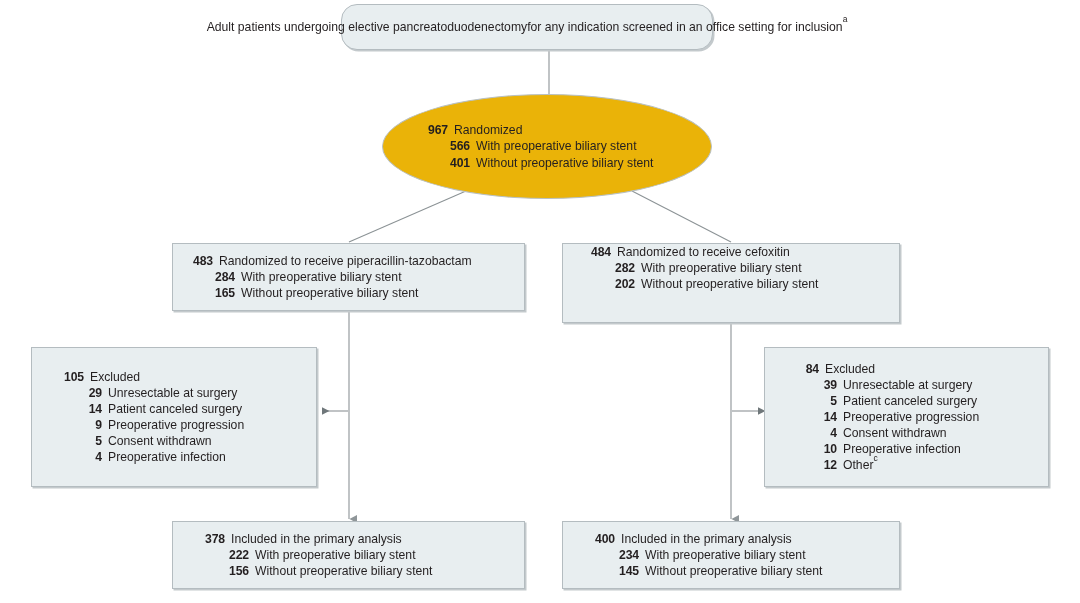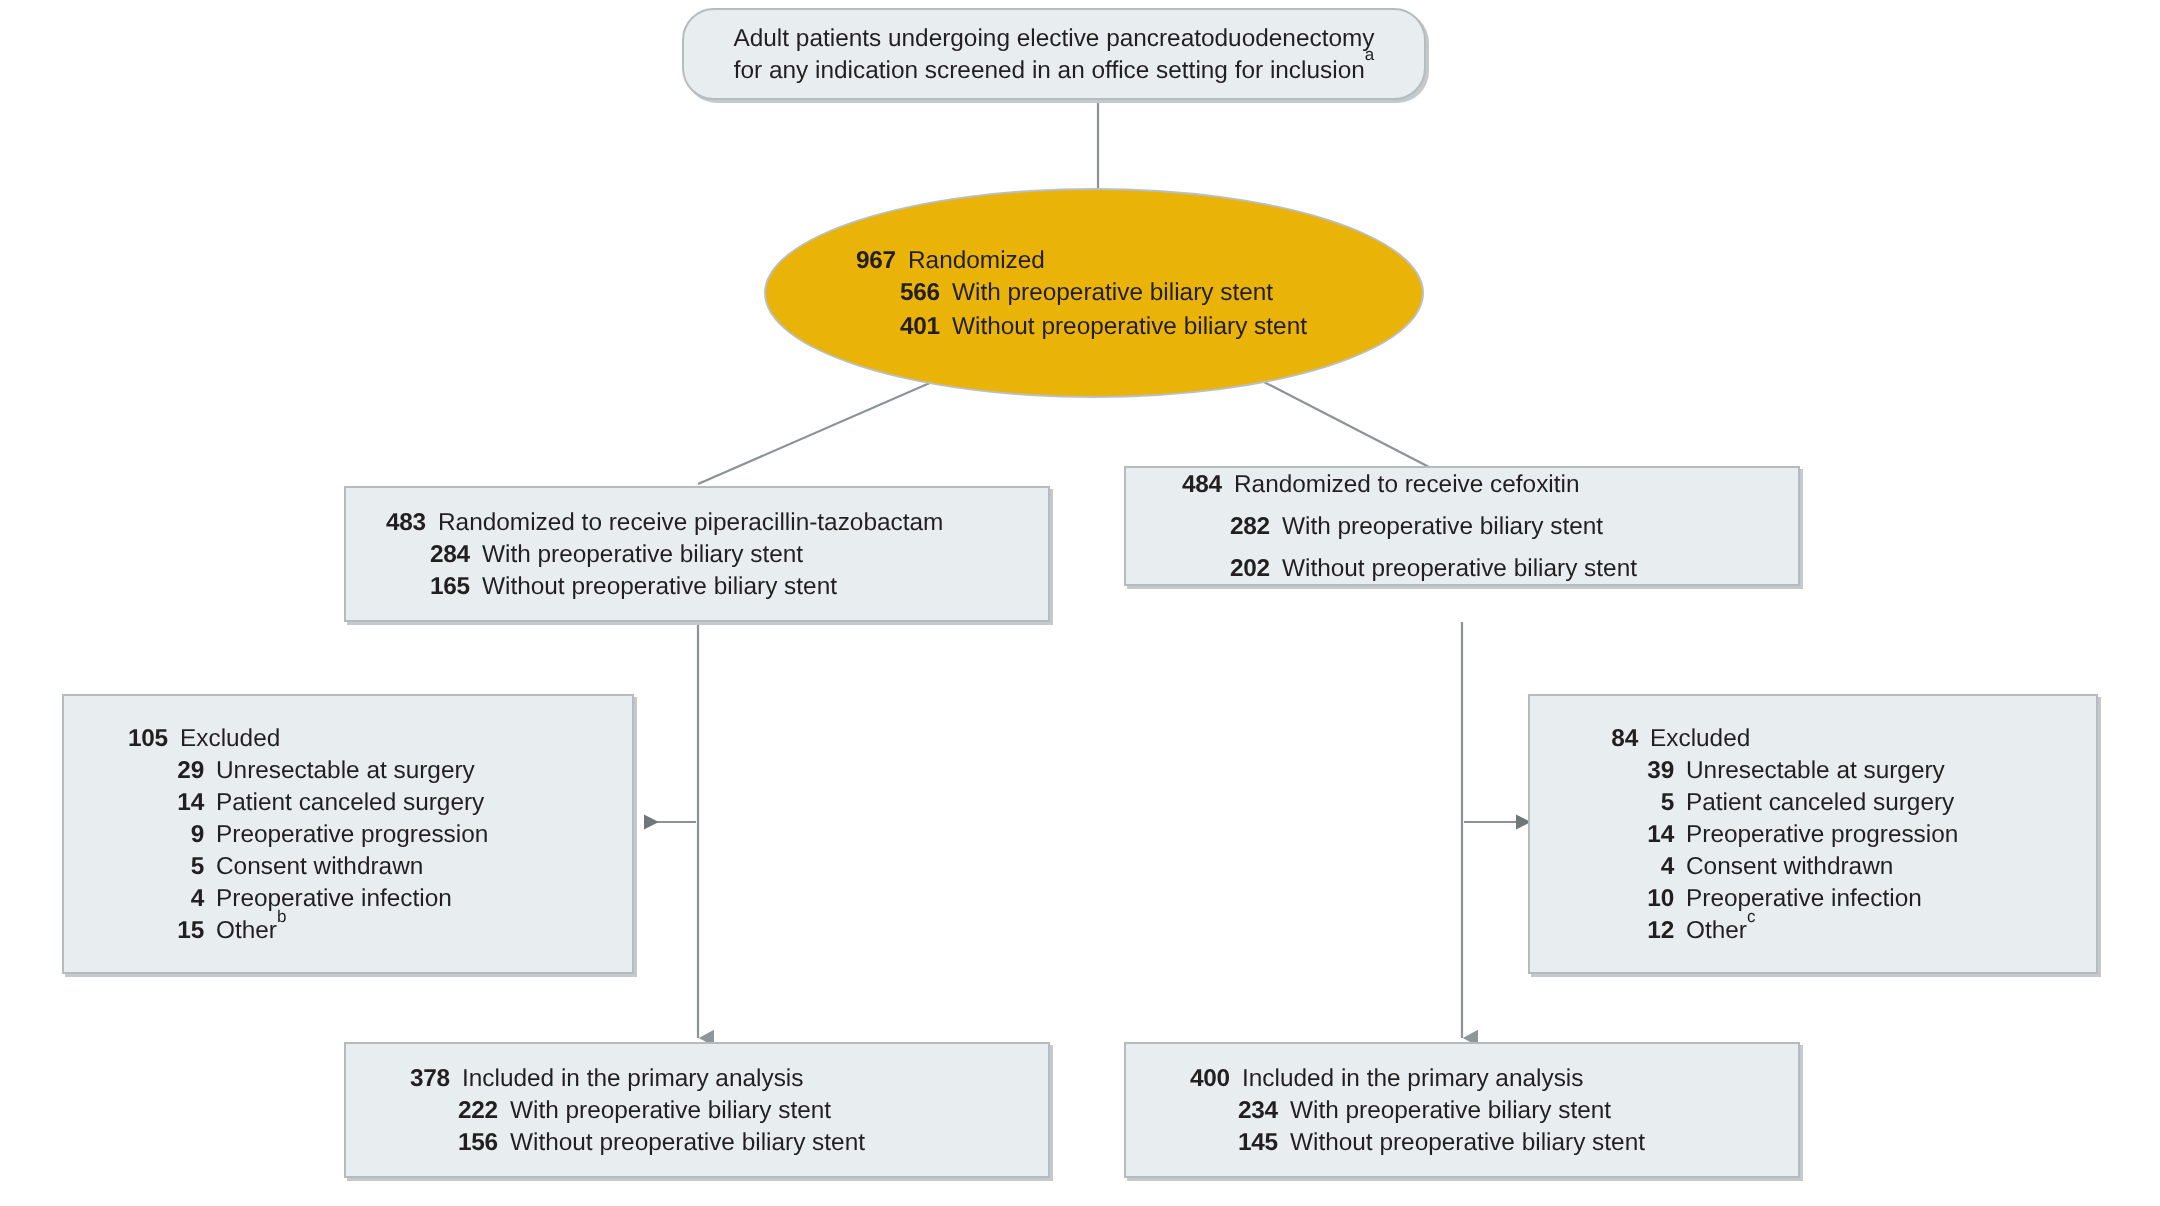--- a/index.html
+++ b/index.html
@@ -68,21 +68,21 @@
     position: relative;
     top: -3.5px;
   }
   
   #top-box {
     left: 341px;
     top: 4px;
     width: 372px;
     height: 46px;
     display: flex;
-    flex-direction: column;
+    flex-direction: row;
     justify-content: center;
     align-items: center;
     border-radius: 16px;
   }
   #top-box .centered {
     font-size: 12.2px;
     line-height: 1.33;
     text-align: center;
     white-space: nowrap;
   }
@@ -105,26 +105,26 @@
     left: 172px;
     top: 243px;
     width: 353px;
     height: 68px;
     display: flex;
     flex-direction: column;
     justify-content: center;
   }
   #arm-right {
     left: 562px;
-    top: 233px;
+    top: 243px;
     width: 338px;
-    height: 60px;
-    display: flex;
-    flex-direction: column;
-    justify-content: space-between;
+    height: 80px;
+    display: flex;
+    flex-direction: column;
+    justify-content: flex-start;
   }
   #arm-left .line, #arm-right .line {
     font-size: 12.2px;
   }
   #arm-left .l0 { padding-left: 12px; }
   #arm-left .l0 .num { width: 28px; }
   #arm-left .l1 { padding-left: 10px; }
   #arm-left .l1 .num { width: 52px; }
   #arm-right .l0 { padding-left: 20px; }
   #arm-right .l0 .num { width: 28px; }
@@ -291,24 +291,20 @@
       <span class="txt">Preoperative progression</span>
     </div>
     <div class="line l1">
       <span class="num">5</span>
       <span class="txt">Consent withdrawn</span>
     </div>
     <div class="line l1">
       <span class="num">4</span>
       <span class="txt">Preoperative infection</span>
     </div>
-    <div class="line l1">
-      <span class="num">15</span>
-      <span class="txt"><span>Other</span><span class="sup">b</span></span>
-    </div>
   </div>
 
   <div class="node" id="excl-right">
     <div class="line l0">
       <span class="num">84</span>
       <span class="txt">Excluded</span>
     </div>
     <div class="line l1">
       <span class="num">39</span>
       <span class="txt">Unresectable at surgery</span>

